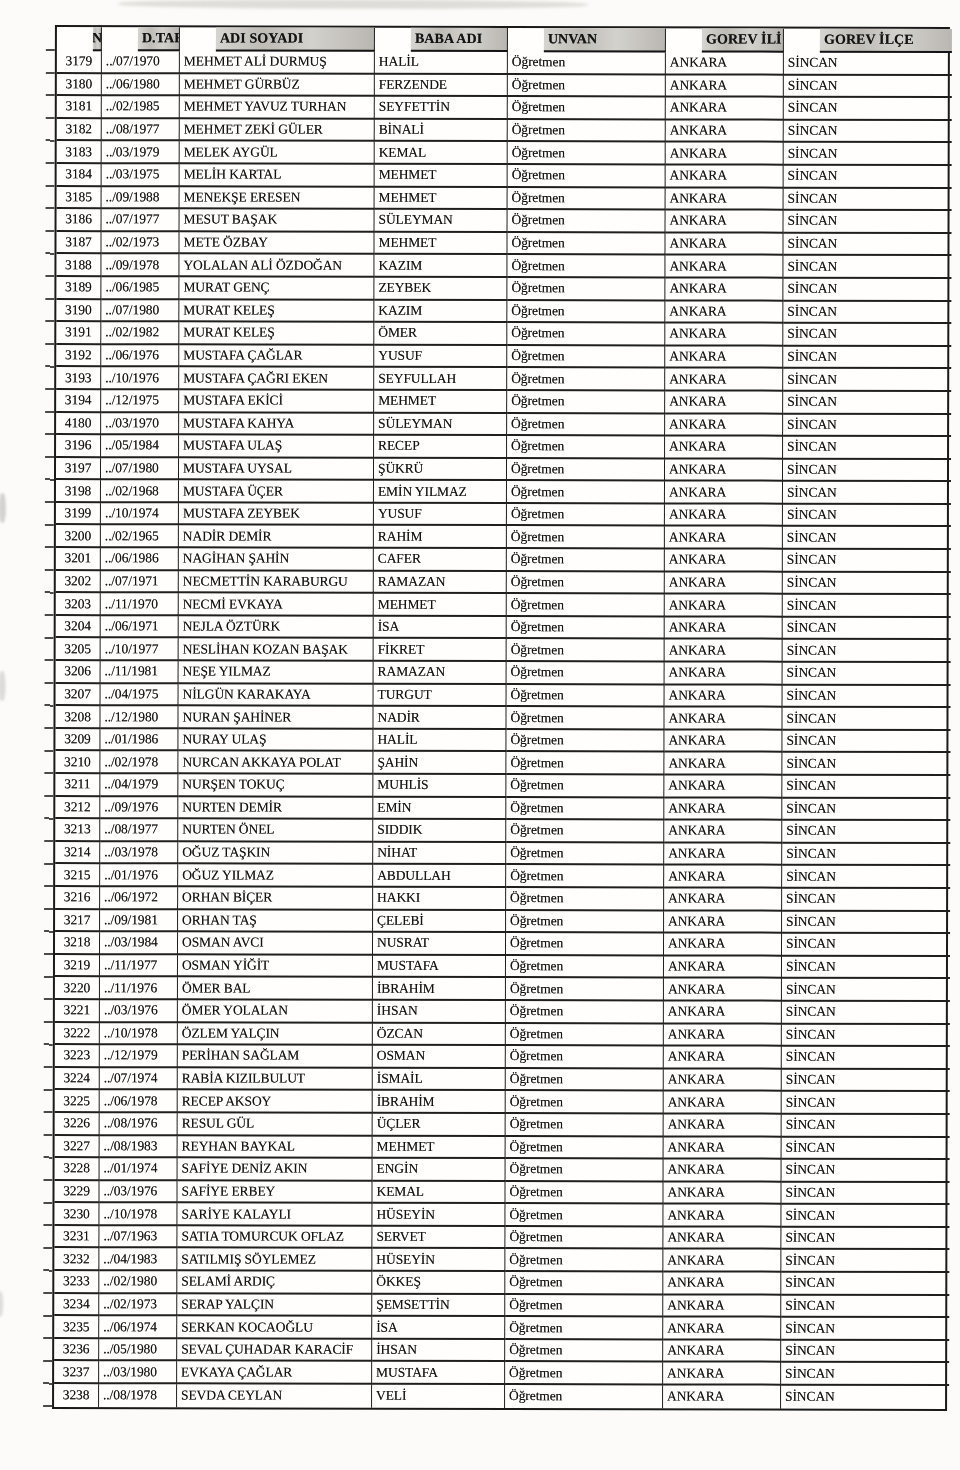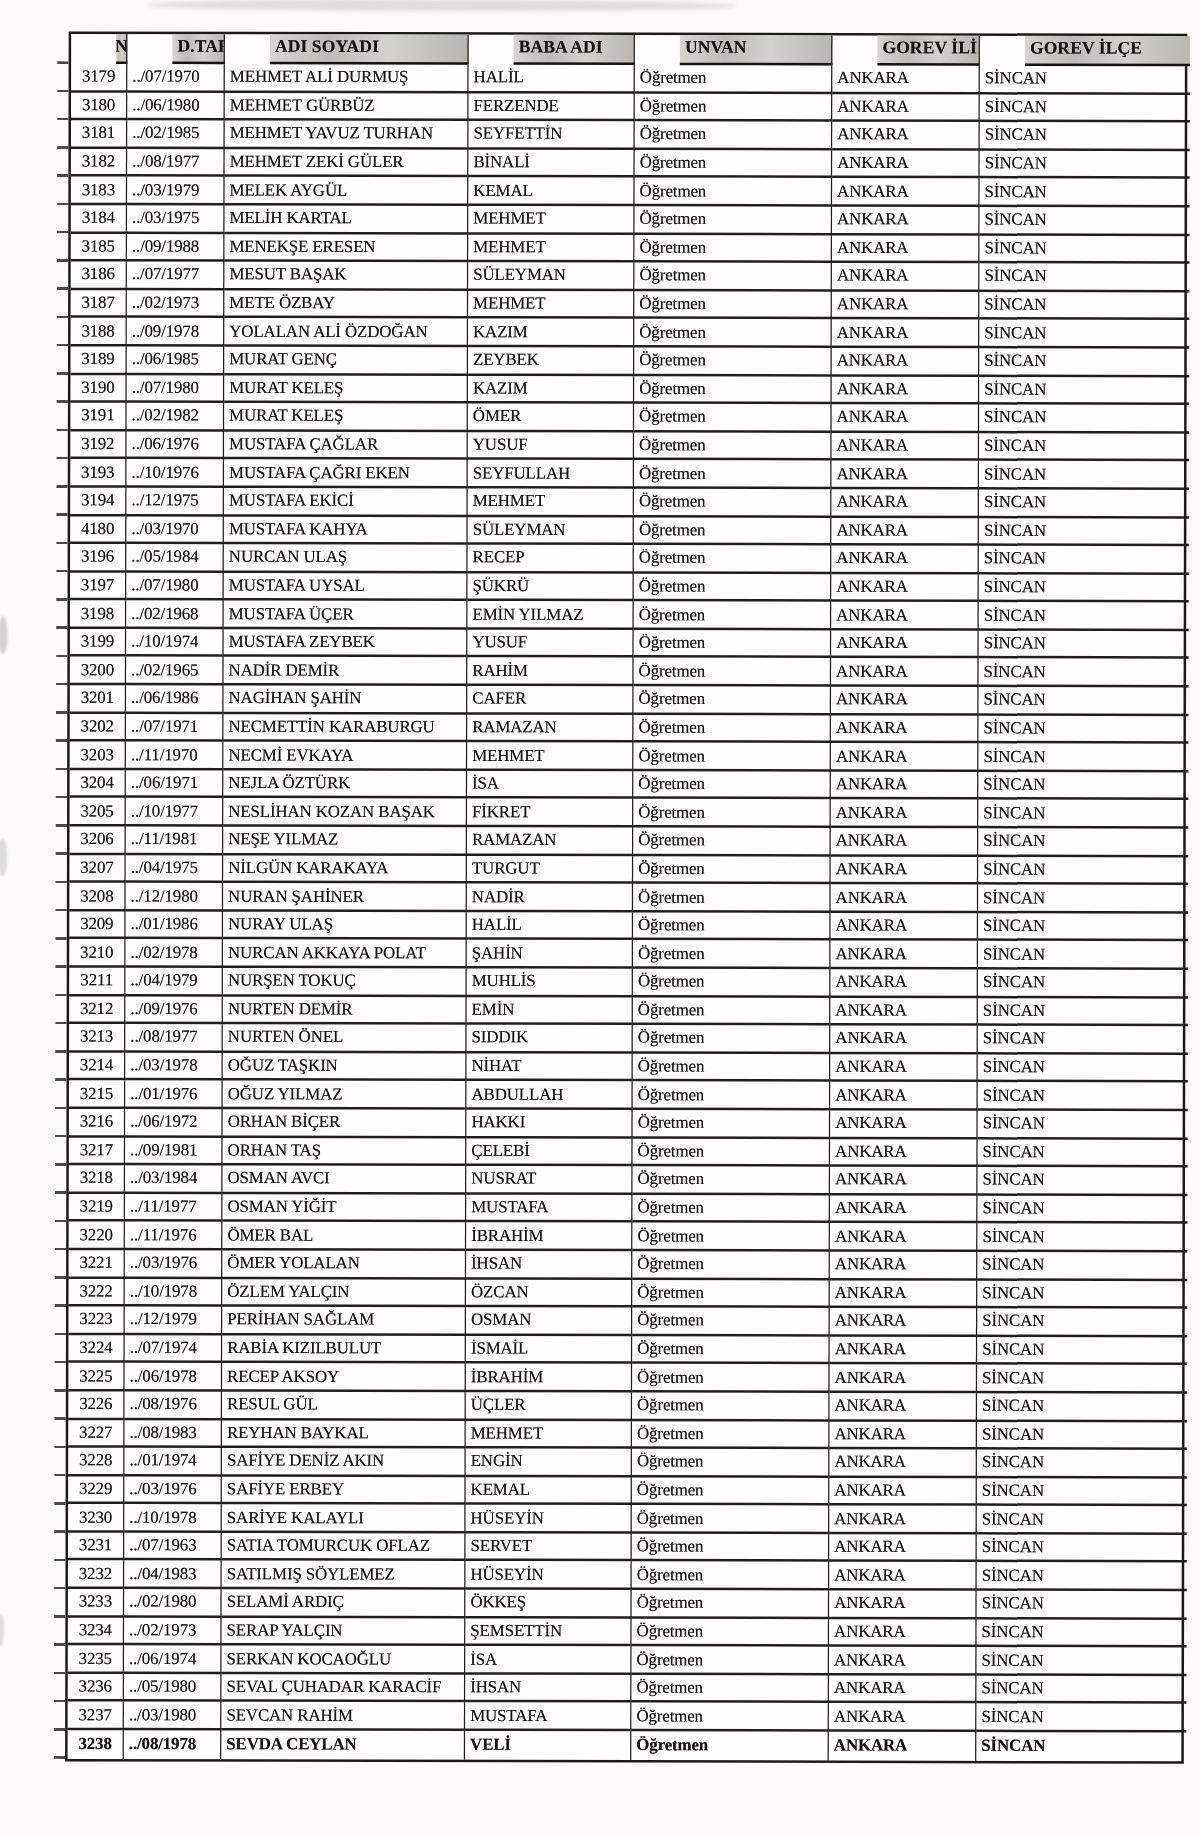--- a/index.html
+++ b/index.html
@@ -26,21 +26,21 @@
     box-sizing:border-box;
     display:flex;align-items:center;
     padding:0 2px 0 4px;
     overflow:hidden;
     font-size:13.5px;
     letter-spacing:-0.1px;
     white-space:nowrap;
     text-shadow:0 0 0.5px rgba(10,10,10,0.6);
   }
   .c:nth-child(7n){border-right:none;}
-  .c.lastrow{border-bottom:none;font-weight:bold;}
+  .c.lastrow{border-bottom:none;}
   .c.sno{justify-content:center;padding:0 1px;}
   .c.hdr{
     background:#c9c6c0;
     background-image:linear-gradient(90deg, rgba(255,255,255,0.25) 0%, rgba(0,0,0,0.05) 30%, rgba(255,255,255,0.2) 60%, rgba(0,0,0,0.08) 100%);
     font-weight:bold;font-size:14px;letter-spacing:0.1px;
     border-bottom:2px solid #141414;
     margin-left:36px;
   }
   .c span{display:inline-block;}
   
@@ -444,21 +444,21 @@
       <div class="c">
         <span>SİNCAN</span>
       </div>
       <div class="c sno">
         <span>3196</span>
       </div>
       <div class="c">
         <span>../05/1984</span>
       </div>
       <div class="c">
-        <span>NURCAN ULAŞ</span>
+        <span>MUSTAFA ULAŞ</span>
       </div>
       <div class="c">
         <span>RECEP</span>
       </div>
       <div class="c">
         <span>Öğretmen</span>
       </div>
       <div class="c">
         <span>ANKARA</span>
       </div>
@@ -1305,21 +1305,21 @@
       <div class="c">
         <span>SİNCAN</span>
       </div>
       <div class="c sno">
         <span>3237</span>
       </div>
       <div class="c">
         <span>../03/1980</span>
       </div>
       <div class="c">
-        <span>SEVCAN RAHİM</span>
+        <span>EVKAYA ÇAĞLAR</span>
       </div>
       <div class="c">
         <span>MUSTAFA</span>
       </div>
       <div class="c">
         <span>Öğretmen</span>
       </div>
       <div class="c">
         <span>ANKARA</span>
       </div>

